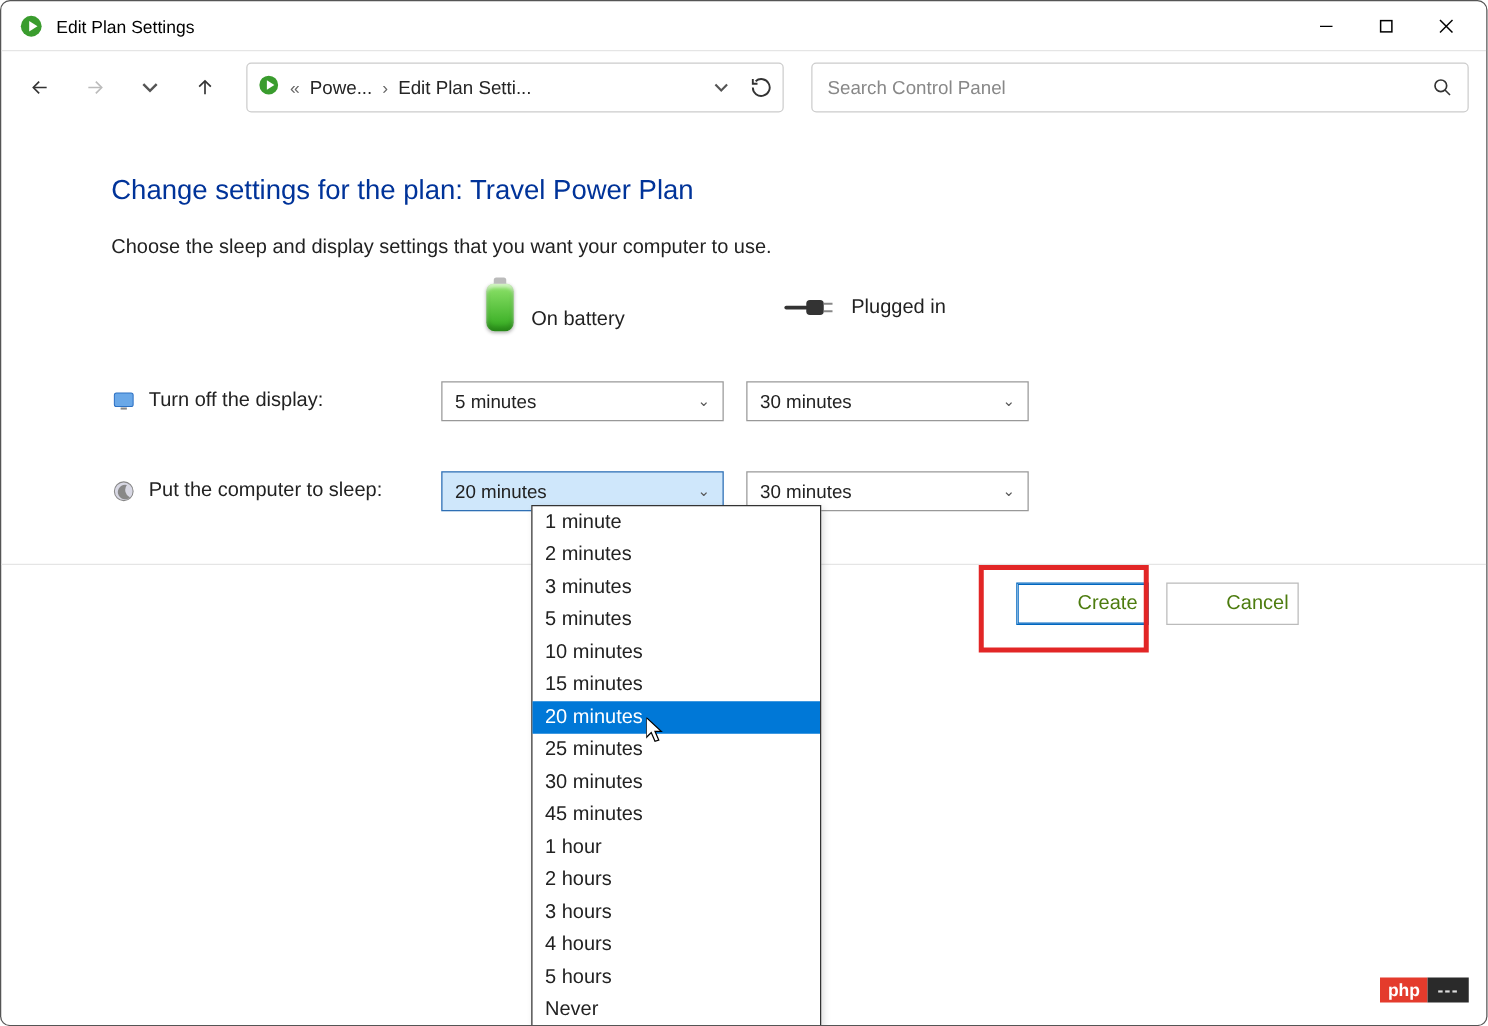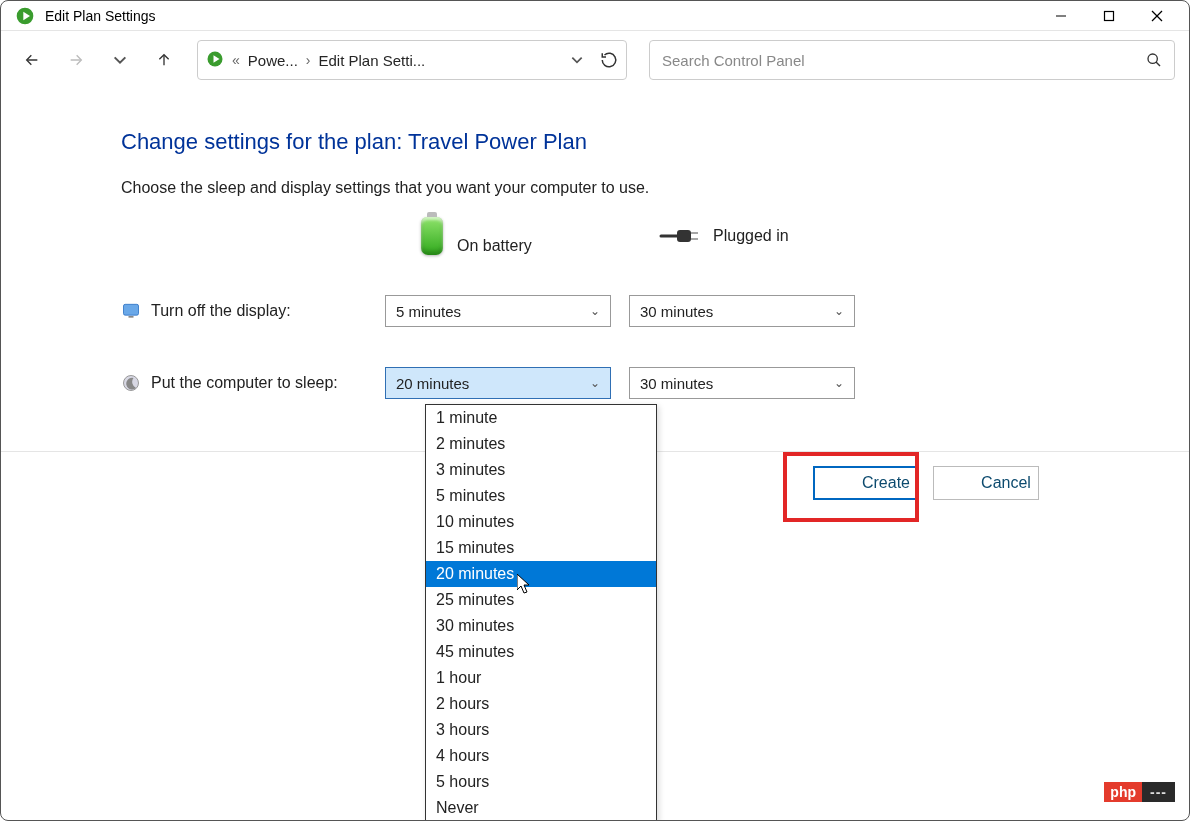--- a/index.html
+++ b/index.html
@@ -12,21 +12,21 @@
       background: #fff;
       width: 1190px;
       height: 821px;
       overflow: hidden;
       position: relative;
       border: 1px solid #555;
       border-radius: 8px;
     }
     
     .titlebar {
-      height: 30px;
+      height: 40px;
       display: flex;
       align-items: center;
       padding: 0 8px;
       border-bottom: 1px solid #e5e5e5;
     }
     .titlebar .app-icon {
       width: 20px;
       height: 20px;
       margin: 0 10px 0 6px;
     }
@@ -103,21 +103,21 @@
       outline: none;
       flex: 1;
       font-size: 15px;
       color: #333;
     }
     .searchbar input::placeholder { color: #888; }
     .search-ico { width: 16px; height: 16px; color: #555; }
 
     
     .content {
-      padding: 40px 50px 0 120px;
+      padding: 40px 50px 0 88px;
       position: relative;
     }
     .heading {
       font-size: 22px;
       color: #003399;
       font-weight: 400;
       margin-bottom: 24px;
     }
     .subtext {
       font-size: 16px;
@@ -243,21 +243,21 @@
       display: flex;
       gap: 14px;
       align-items: center;
     }
     .btn {
       width: 106px;
       height: 34px;
       border: 1px solid #bbb;
       background: #fff;
       font-size: 16px;
-      color: #0c4a6e;
+      color: #4d7c0f;
       display: flex;
       align-items: center;
       justify-content: center;
       padding-left: 40px;
     }
     .btn.primary {
       border: 1px solid #0067c0;
       box-shadow: inset 0 0 0 1px #0067c0;
     }
     .highlight-box {

